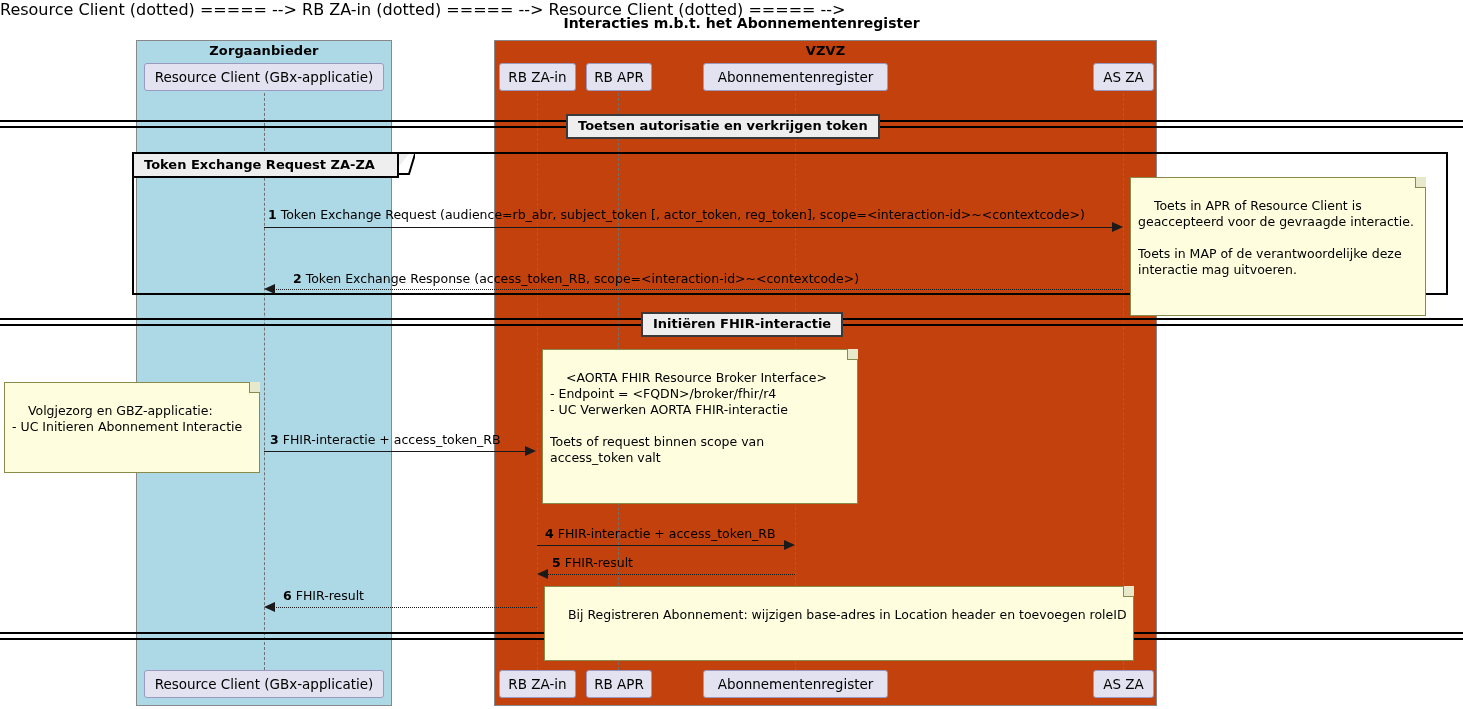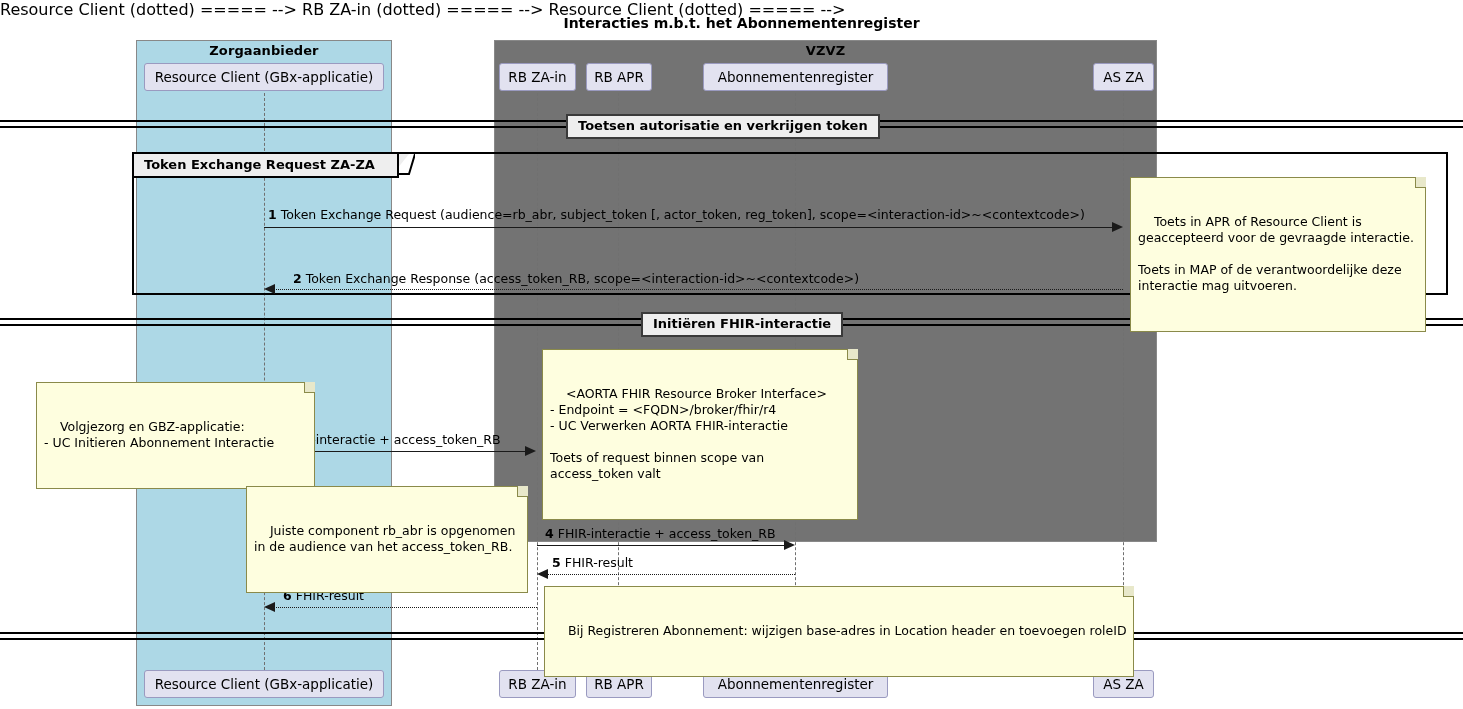--- a/index.html
+++ b/index.html
@@ -140,21 +140,21 @@
   }
   .msg-label .num { font-weight: bold; }
 
   
   .note {
     position: absolute;
     background: #FEFEDF;
     border: 1px solid #8a8a4a;
     font-size: 12.5px;
     color: #000;
-    padding: 20px 7px 5px 7px;
+    padding: 4px 7px 5px 7px;
     line-height: 1.28;
     white-space: pre;
     z-index: 8;
   }
   .note .fold {
     position: absolute;
     top: -1px; right: -1px;
     width: 11px; height: 11px;
     background: #E8E8CA;
     border-left: 1px solid #8a8a4a;
@@ -180,21 +180,21 @@
 
   
   <div class="diagram-title">Interacties m.b.t. het Abonnementenregister</div>
 
   
   <div class="groupbox" style="left:136px; top:40px; width:256px; height:666px; background:#ADD8E6;">
     <div class="grouptitle">Zorgaanbieder</div>
   </div>
 
   
-  <div class="groupbox" style="left:494px; top:40px; width:663px; height:502px; background:#737373;">
+  <div class="groupbox" style="left:494px; top:40px; width:663px; height:666px; background:#c2410c;">
     <div class="grouptitle">VZVZ</div>
   </div>
 
   
   <div class="lifeline" style="left:264px; top:93px; height:577px;"></div>
   <div class="lifeline" style="left:537px; top:93px; height:577px;"></div>
   <div class="lifeline" style="left:618px; top:93px; height:577px;"></div>
   <div class="lifeline" style="left:795px; top:93px; height:577px;"></div>
   <div class="lifeline" style="left:1123px; top:93px; height:577px;"></div>
 
@@ -285,42 +285,37 @@
     <span>&lt;AORTA FHIR Resource Broker Interface&gt;
 - Endpoint = &lt;FQDN&gt;/broker/fhir/r4
 - UC Verwerken AORTA FHIR-interactie
 
 Toets of request binnen scope van
 access_token valt</span>
     <span class="fold"></span>
   </div>
 
   
-  <div class="note" style="left:4px; top:382px; width:279px;margin-left:32px;">
+  <div class="note" style="left:4px; top:382px; width:256px;">
     <span>Volgjezorg en GBZ-applicatie:
 - UC Initieren Abonnement Interactie</span>
     <span class="fold"></span>
   </div>
 
   
   <div class="msg-label" style="left:270px; top:434px;">
     <span class="num">3</span>
     <span>FHIR-interactie + access_token_RB</span>
   </div>
   <div class="msg-line" style="left:264px; top:451px; width:262px;"></div>
   <div class="arrowhead right" style="left:525px; top:446px;"></div>
 
   
 
   
-  <div class="note" style="left:246px; top:486px; width:282px;">
-    <span>Juiste component rb_abr is opgenomen
-in de audience van het access_token_RB.</span>
-    <span class="fold"></span>
-  </div>
 
   
   <div class="msg-label" style="left:545px; top:528px;">
     <span class="num">4</span>
     <span>FHIR-interactie + access_token_RB</span>
   </div>
   <div class="msg-line" style="left:537px; top:545px; width:248px;"></div>
   <div class="arrowhead right" style="left:784px; top:540px;"></div>
 
    RB ZA-in (dotted) ===== --&gt;

